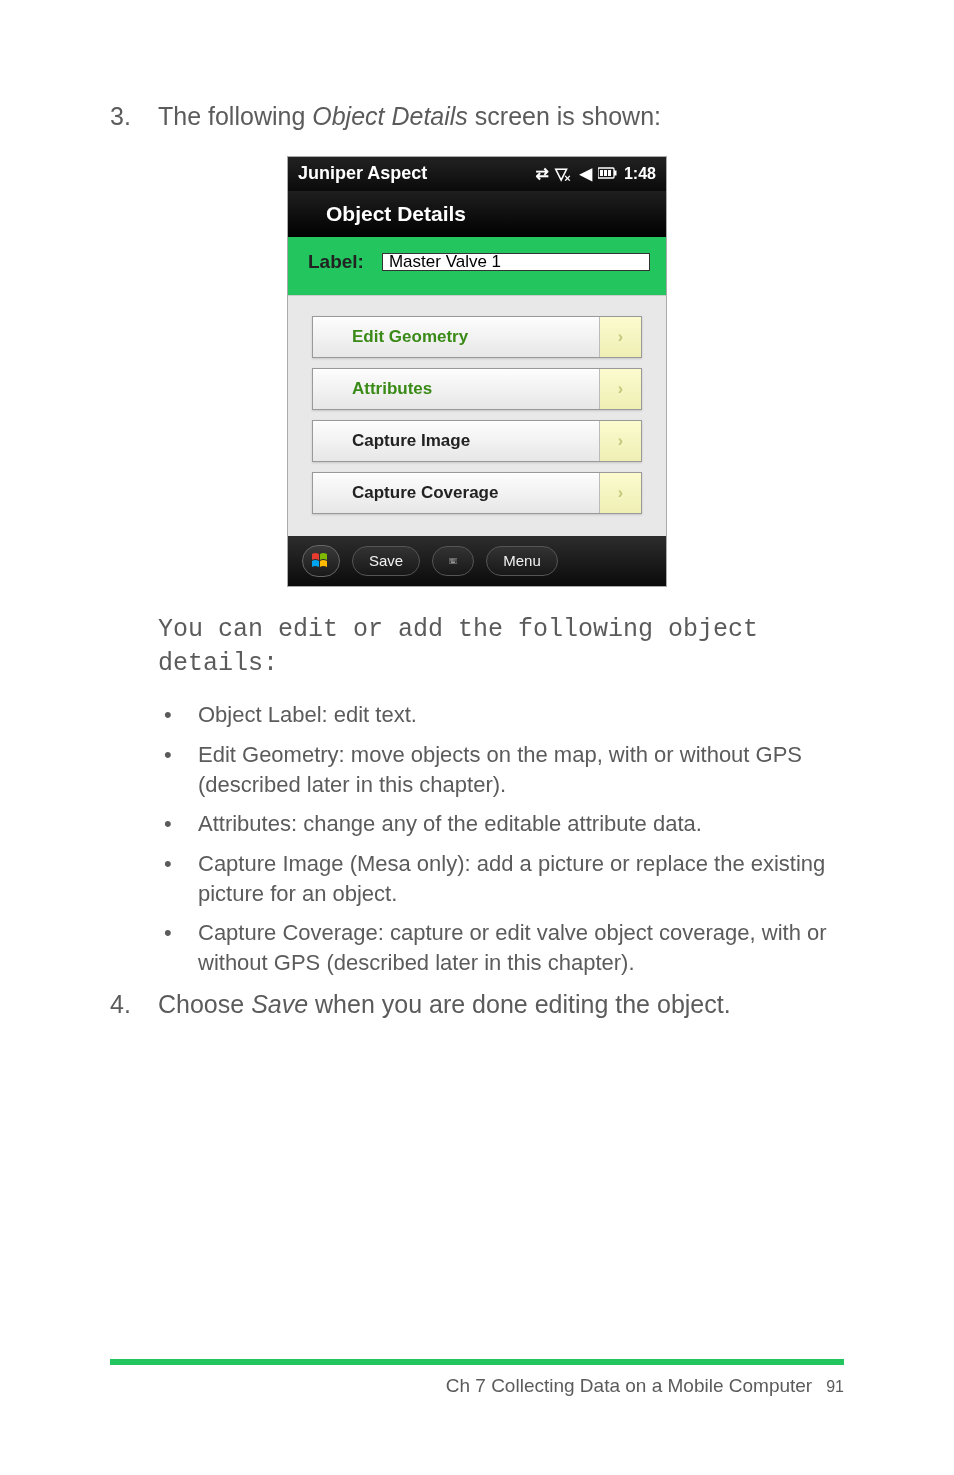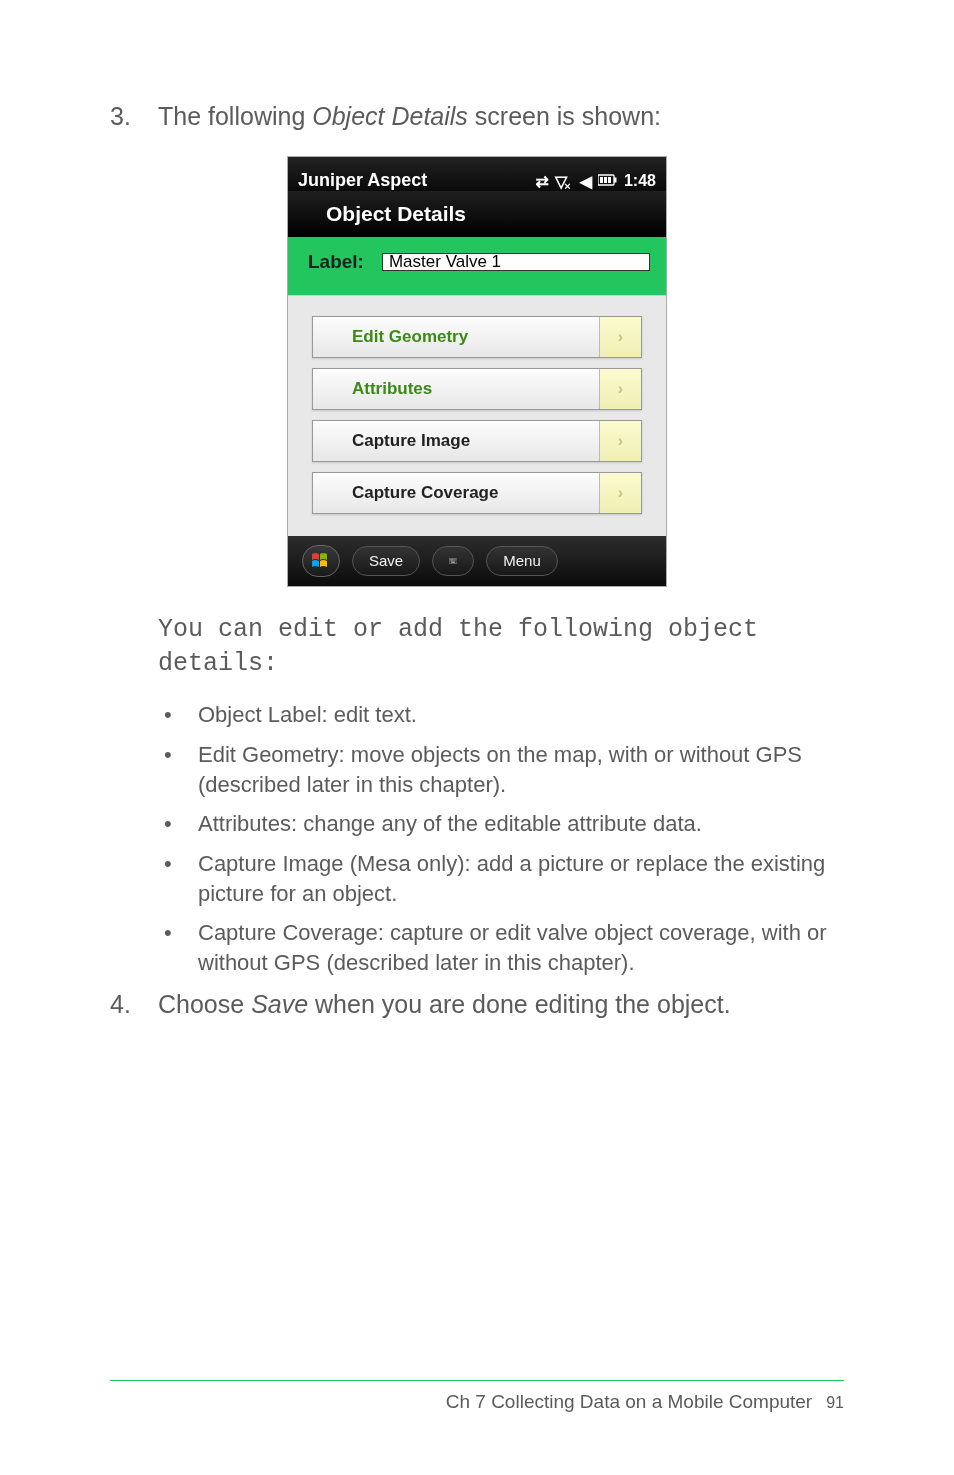--- a/index.html
+++ b/index.html
@@ -10,21 +10,21 @@
 
   .ol-row { display: flex; margin-bottom: 12px; font-family: "Century Gothic", "Trebuchet MS", Arial, sans-serif; font-size: 25px; color: #5b5b5b; line-height: 1.35; }
   .ol-num { width: 48px; flex-shrink: 0; }
   .ol-body { flex: 1; }
 
   .italic { font-style: italic; }
 
   
   .screenshot { width: 380px; margin: 22px auto 26px auto; border: 1px solid #aaa; background: #e9e9e9; overflow: hidden; }
 
-  .title-bar { background: linear-gradient(#222, #0a0a0a); color: #fff; height: 34px; display: flex; align-items: flex-end; padding: 0 10px; font-family: "Segoe UI", Tahoma, Arial, sans-serif; font-size: 18px; font-weight: bold; }
+  .title-bar { background: linear-gradient(#222, #0a0a0a); color: #fff; height: 34px; display: flex; align-items: center; padding: 0 10px; font-family: "Segoe UI", Tahoma, Arial, sans-serif; font-size: 18px; font-weight: bold; }
   .title-bar .left { flex: 0 0 auto; }
   .title-bar .right { margin-left: auto; display: flex; align-items: center; gap: 6px; font-size: 16px; }
   .title-bar .ico { display: inline-block; }
 
   .object-details-hdr { background: linear-gradient(#1f1f1f, #000); color: #fff; height: 46px; display: flex; align-items: center; padding-left: 38px; font-family: "Segoe UI", Tahoma, Arial, sans-serif; font-size: 21px; font-weight: bold; }
 
   .label-row { background: #22c55e; padding: 14px 16px 22px 20px; display: flex; align-items: center; gap: 18px; border-bottom: 1px solid #ccc;}
   .label-row .lbl { font-family: "Segoe UI", Tahoma, Arial, sans-serif; font-weight: bold; font-size: 19px; color: #222; }
   .label-row .field { flex: 1; height: 18px; border: 1px solid #333; padding: 2px 6px; font-family: "Segoe UI", Tahoma, Arial, sans-serif; font-size: 17px; }
 
@@ -42,21 +42,21 @@
   
   .para { font-family: Liberation Mono, monospace; font-size: 25px; color: #5b5b5b; line-height: 1.35; margin-left: 48px; margin-bottom: 20px; }
 
   .bullets { margin-left: 48px; margin-top: 4px; }
   .bullet-row { display: flex; font-family: "Century Gothic", "Trebuchet MS", Arial, sans-serif; font-size: 22px; color: #5b5b5b; line-height: 1.35; margin-bottom: 10px; }
   .bullet-row .dot { width: 40px; flex-shrink: 0; text-align: left; padding-left: 6px;}
   .bullet-row .dot::before { content: "•"; }
   .bullet-row .txt { flex: 1; }
 
   
-  .footer { position: absolute; left: 110px; right: 110px; bottom: 62px; border-top: 1px solid #22c55e; padding-top: 10px; display: flex; justify-content: flex-end; align-items: baseline; font-family: "Century Gothic", "Trebuchet MS", Arial, sans-serif; color: #5b5b5b; font-size: 19px; gap: 14px;}
+  .footer { position: absolute; left: 110px; right: 110px; bottom: 78px; border-top: 6px solid #22c55e; padding-top: 10px; display: flex; justify-content: flex-end; align-items: baseline; font-family: "Century Gothic", "Trebuchet MS", Arial, sans-serif; color: #5b5b5b; font-size: 19px; gap: 14px;}
   .footer .pg { font-weight: normal; font-size: 16px; }
 </style>
 </head>
 <body>
 
 <div class="page">
 
   <div class="ol-row">
     <div class="ol-num">3.</div>
     <div class="ol-body">

